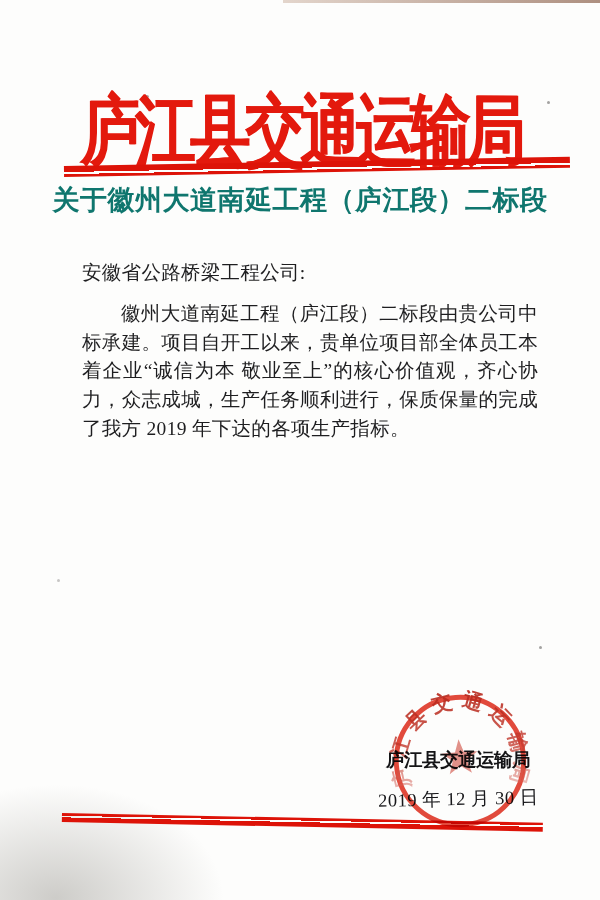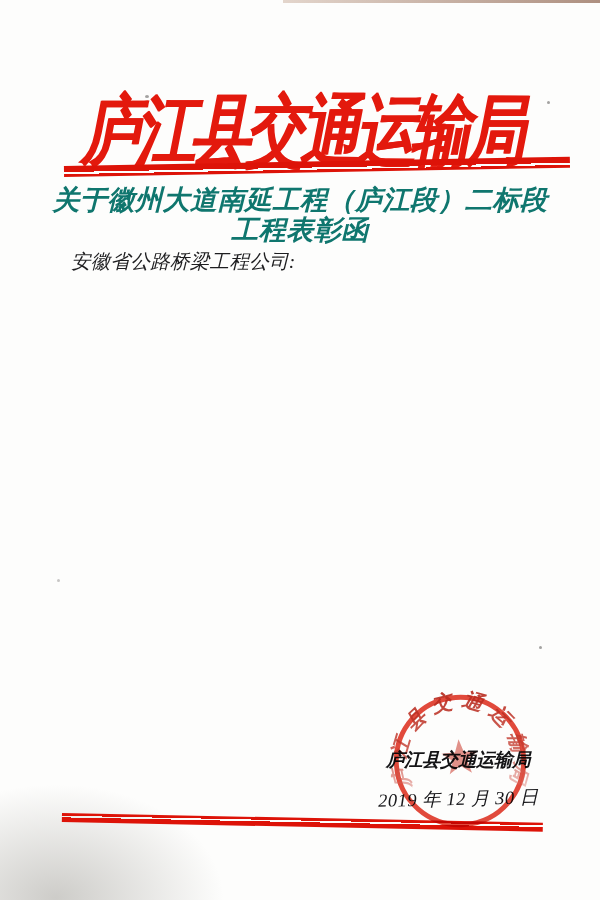--- a/index.html
+++ b/index.html
@@ -5,21 +5,20 @@
   html, body { margin: 0; padding: 0; }
   body { background: #777; }
   .page {
     position: relative;
     width: 600px; height: 900px;
     margin: 0 auto;
     background: #fefefdf5;
     background-color: #fdfdfc;
     overflow: hidden;
     font-family: "Liberation Serif", "DejaVu Serif", serif;
-    font-style: italic;
   }
   
   .artifact-top {
     position: absolute; left: 283px; top: 0; width: 317px; height: 3px;
     background: linear-gradient(to right, rgba(150,95,60,.25), rgba(120,70,45,.6));
   }
   .smudge-bottom-left {
     position: absolute; left: -70px; top: 780px; width: 300px; height: 190px;
     background: radial-gradient(ellipse at 42% 62%, rgba(158,156,150,.5), rgba(158,156,150,0) 68%);
   }
@@ -56,21 +55,21 @@
     letter-spacing: 0.5px;
   }
 
   
   .body-text {
     position: absolute; top: 247px; left: 70px; width: 480px;
     font-size: 19.5px; line-height: 28.8px; letter-spacing: 0.3px;
     color: #1e1e20;
     text-align: justify;
   }
-  .body-text p { margin: 1px; }
+  .body-text p { margin: 12px; }
   .body-text p.indent { text-indent: 2em; }
 
   
   .signature {
     position: absolute; top: 747px; left: 386px;
     font-size: 18.5px; letter-spacing: -0.5px; white-space: nowrap;
     color: #141416; font-weight: bold;
   }
   .date {
     position: absolute; top: 786px; left: 378px;
@@ -105,25 +104,25 @@
   <div class="speck s1"></div>
   <div class="speck s2"></div>
   <div class="speck s3"></div>
   <div class="speck s4"></div>
 
   <div class="letterhead">庐江县交通运输局</div>
   <div class="rule-top"></div>
 
   <div class="doc-heading">
     <div>关于徽州大道南延工程（庐江段）二标段</div>
-    <div>工程表彰函</div>
   </div>
 
   <div class="body-text">
     <p>安徽省公路桥梁工程公司:</p>
+    <p class="indent">徽州大道南延工程（庐江段）二标段由贵公司中标承建。项目自开工以来，贵单位项目部全体员工本着企业“诚信为本 敬业至上”的核心价值观，齐心协力，众志成城，生产任务顺利进行，保质保量的完成了我方 2019 年下达的各项生产指标。</p>
   </div>
 
   <div class="signature">庐江县交通运输局</div>
   <div class="date">2019 年 12 月 30 日</div>
 
   <div class="rule-bottom"></div>
 
   <div class="seal">
     <svg viewBox="0 0 200 200">
       <defs>

